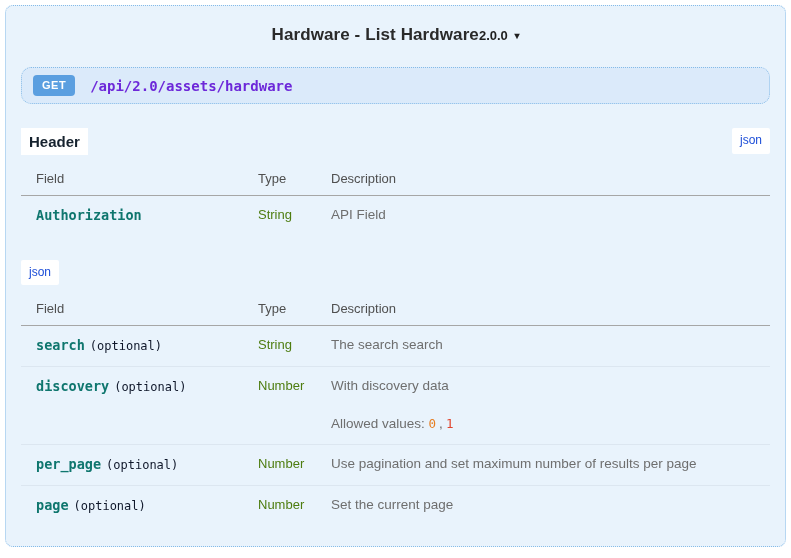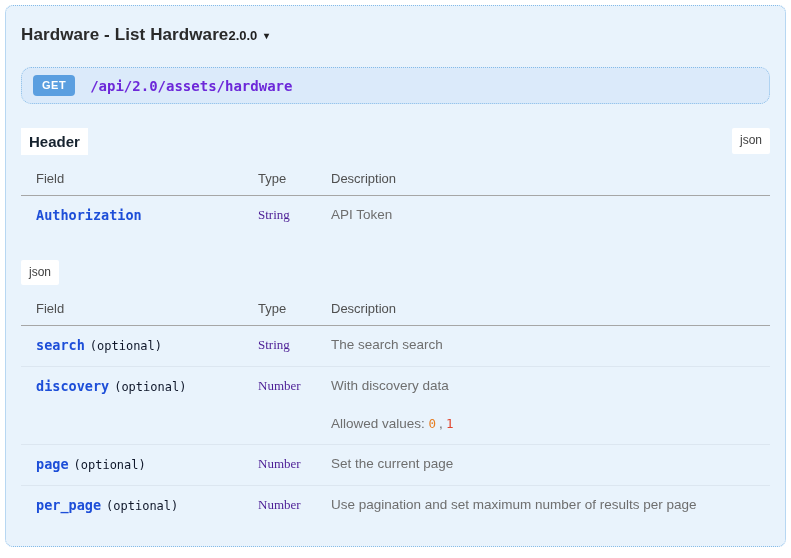--- a/index.html
+++ b/index.html
@@ -1,36 +1,36 @@
 <!DOCTYPE html>
 <html><head>
 <meta charset="utf-8">
 <style>
   html,body{margin:0;padding:0;}
   body{width:791px;height:558px;background:#ffffff;font-family:"Liberation Sans",sans-serif;overflow:hidden;}
   .page{box-sizing:border-box;margin:5px;height:542px;background:#e9f3fc;border:1px dotted #85bbe8;border-radius:8px;padding:14px 15px;overflow:hidden;}
-  .title-row{display:flex;justify-content:flex-start;align-items:center;margin-top:5px;}
+  .title-row{display:flex;justify-content:center;align-items:center;margin-top:5px;}
   h1.title{font-size:17px;margin:0;color:#2a2a2a;font-weight:bold;letter-spacing:0.1px;}
   .version{font-size:13px;font-weight:bold;color:#1f1f1f;cursor:pointer;white-space:nowrap;}
   .caret{font-size:10px;margin-left:3px;display:inline-block;transform:translateY(-1px);}
   .endpoint{margin-top:22px;background:#dbeafa;border:1px dotted #85bbe8;border-radius:10px;padding:7px 11px;display:flex;align-items:center;}
   .method{background:#5b9fe0;color:#ffffff;font-size:11px;font-weight:bold;padding:5px 9px;border-radius:4px;letter-spacing:0.5px;line-height:1;}
   .path{margin-left:15px;font-family:"DejaVu Sans Mono",monospace;font-weight:bold;font-size:14px;color:#6d28d9;}
   .sec-row{display:flex;justify-content:space-between;align-items:flex-start;margin-top:24px;}
   .chip{display:inline-block;background:#ffffff;margin:0;padding:5px 8px;font-size:15px;color:#16222e;font-weight:bold;}
-  .json-btn{background:#ffffff;border:none;border-radius:2px;padding:5px 8px;font-size:12px;color:#404040;cursor:pointer;font-family:"Liberation Sans",sans-serif;line-height:1.3;}
+  .json-btn{background:#ffffff;border:none;border-radius:2px;padding:5px 8px;font-size:12px;color:#1d4ed8;cursor:pointer;font-family:"Liberation Sans",sans-serif;line-height:1.3;}
   table.tbl{width:100%;border-collapse:collapse;margin-top:6px;}
   col.c1{width:237px;} col.c2{width:73px;}
   th{text-align:left;font-size:13px;color:#4f4f4f;padding:10px 0 9px 0;border-bottom:1px solid #a6a6a6;font-weight:normal;}
   th:first-child, td:first-child{padding-left:15px;}
   td{padding:11px 0;vertical-align:top;font-size:13.5px;line-height:1.25;}
   tbody tr:not(:last-child) td{border-bottom:1px solid #dce6f0;}
-  .fname{font-family:"DejaVu Sans Mono",monospace;font-weight:bold;font-size:13.5px;color:#1d4ed8;}
+  .fname{font-family:"DejaVu Sans Mono",monospace;font-weight:bold;font-size:13.5px;color:#0f766e;}
   .qual{font-family:"DejaVu Sans Mono",monospace;font-size:12px;color:#0f172a;margin-left:5px;}
-  td.type{color:#4c1d95;font-size:13px;font-family:Liberation Serif, serif;}
+  td.type{color:#4d7c0f;font-size:13px;}
   td.desc{color:#6e6e6e;}
   .allowed{margin-top:21px;color:#6e6e6e;}
   code{font-family:"DejaVu Sans Mono",monospace;font-size:12.5px;}
   code.v0{color:#e67e22;} code.v1{color:#e0452e;}
   .sep{color:#6e6e6e;margin:0 3px;}
 </style>
 </head>
 <body>
 
 <div class="page">
@@ -65,21 +65,21 @@
           <th>Type</th>
           <th>Description</th>
         </tr>
       </thead>
       <tbody>
         <tr>
           <td>
             <span class="fname">Authorization</span>
           </td>
           <td class="type">String</td>
-          <td class="desc">API Token</td>
+          <td class="desc">API Field</td>
         </tr>
       </tbody>
     </table>
   </section>
 
   <section>
     <div class="sec-row">
       <button class="json-btn">json</button>
     </div>
     <table class="tbl">
@@ -111,29 +111,29 @@
           <td class="desc">
             <div>With discovery data</div>
             <div class="allowed">
               <span>Allowed values:</span>
               <code class="v0">0</code><span class="sep">,</span><code class="v1">1</code>
             </div>
           </td>
         </tr>
         <tr>
           <td>
+            <span class="fname">per_page</span><span class="qual">(optional)</span>
+          </td>
+          <td class="type">Number</td>
+          <td class="desc">Use pagination and set maximum number of results per page</td>
+        </tr>
+        <tr>
+          <td>
             <span class="fname">page</span><span class="qual">(optional)</span>
           </td>
           <td class="type">Number</td>
           <td class="desc">Set the current page</td>
-        </tr>
-        <tr>
-          <td>
-            <span class="fname">per_page</span><span class="qual">(optional)</span>
-          </td>
-          <td class="type">Number</td>
-          <td class="desc">Use pagination and set maximum number of results per page</td>
         </tr>
       </tbody>
     </table>
   </section>
 
 </div>
 
 </body></html>

